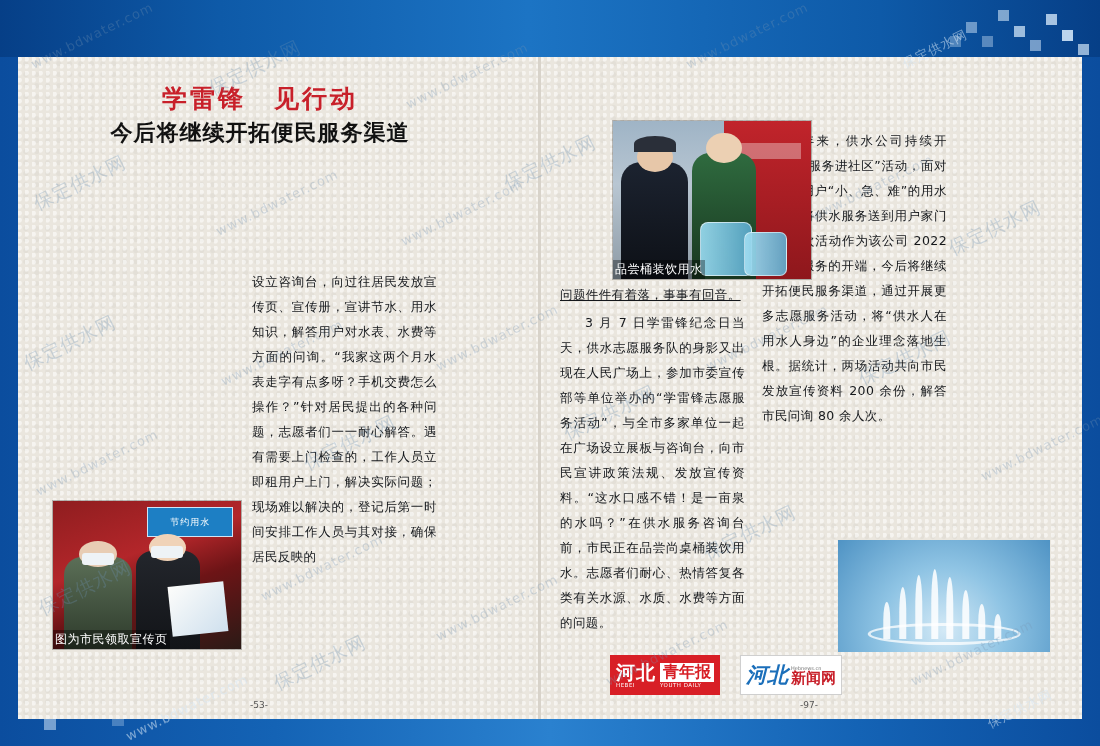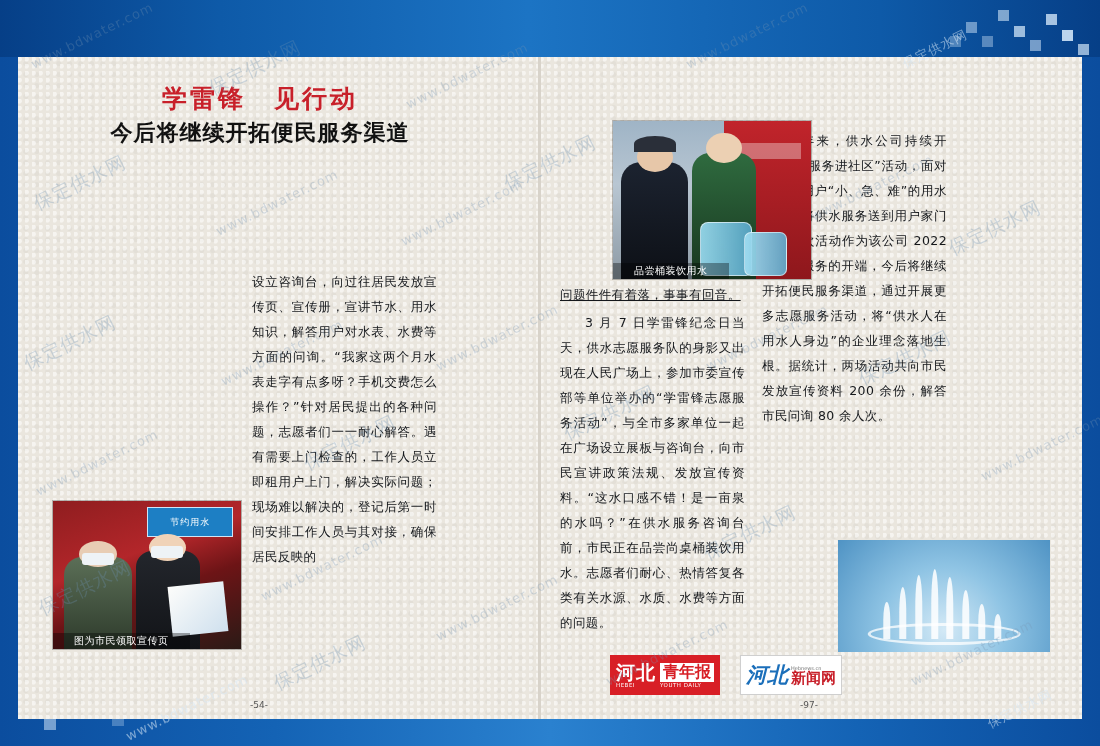--- a/index.html
+++ b/index.html
@@ -113,22 +113,22 @@
   #col-f { left: 762px; top: 128px; width: 185px; }
 
   
   .photo {
     position: absolute;
     overflow: hidden;
     border: 1px solid rgba(0,0,0,.25);
   }
   .cap {
     position: absolute; left: 0; bottom: 0;
-    font-size: 10px; color: #fff; background: rgba(0,0,0,.35);
-    padding: 1px 21px; letter-spacing: .5px;
+    font-size: 12px; color: #fff; background: rgba(0,0,0,.35);
+    padding: 1px 2px; letter-spacing: .5px;
   }
 
   
   #photo-1 { left: 52px; top: 500px; width: 190px; height: 150px; }
   #photo-1 .sky { position:absolute;inset:0;
       background:linear-gradient(160deg,#8f1d1f 0%,#b3262a 38%,#6d1416 60%,#2b1a16 100%);}
   #photo-1 .banner{position:absolute;left:50%;top:6px;width:46%;height:30px;
       background:#1d7fc4;border:1px solid #cfe6f7;}
   #photo-1 .banner:after{content:"节约用水";position:absolute;inset:0;color:#fff;
       font-size:9px;display:flex;align-items:center;justify-content:center;letter-spacing:1px;}
@@ -328,21 +328,21 @@
     </div>
     <div class="np-2">
       <div class="he">河北</div>
       <div>
         <div class="dm">Hebnews.cn</div>
         <div class="nx">新闻网</div>
       </div>
     </div>
   </div>
 
-  <div class="pgnum" id="pg-l">-54-</div>
+  <div class="pgnum" id="pg-l">-53-</div>
   <div class="pgnum" id="pg-r">-97-</div>
 
   <div class="wm" style="left:25px;  top:28px;">www.bdwater.com</div>
   <div class="wm big" style="left:205px; top:55px;">保定供水网</div>
   <div class="wm" style="left:400px; top:68px;">www.bdwater.com</div>
   <div class="wm" style="left:680px; top:28px;">www.bdwater.com</div>
   <div class="wm lightblue" style="left:900px; top:40px;">保定供水网</div>
   <div class="wm big" style="left:30px;  top:170px;">保定供水网</div>
   <div class="wm" style="left:210px; top:195px;">www.bdwater.com</div>
   <div class="wm" style="left:395px; top:205px;">www.bdwater.com</div>

